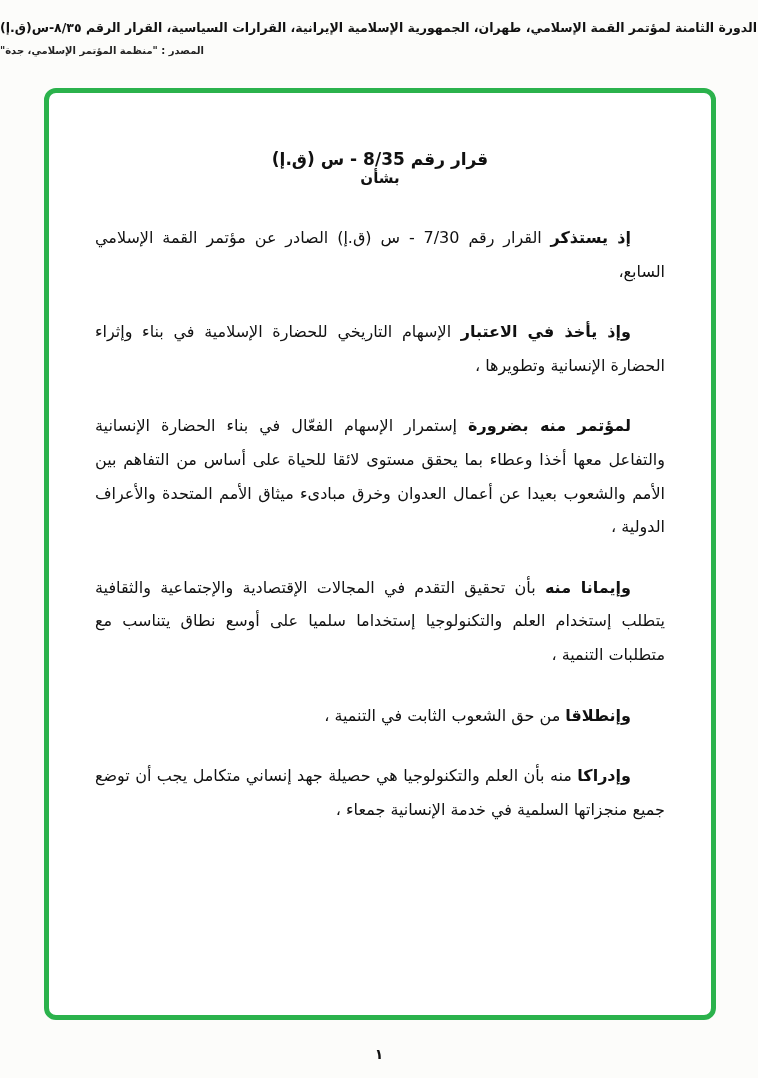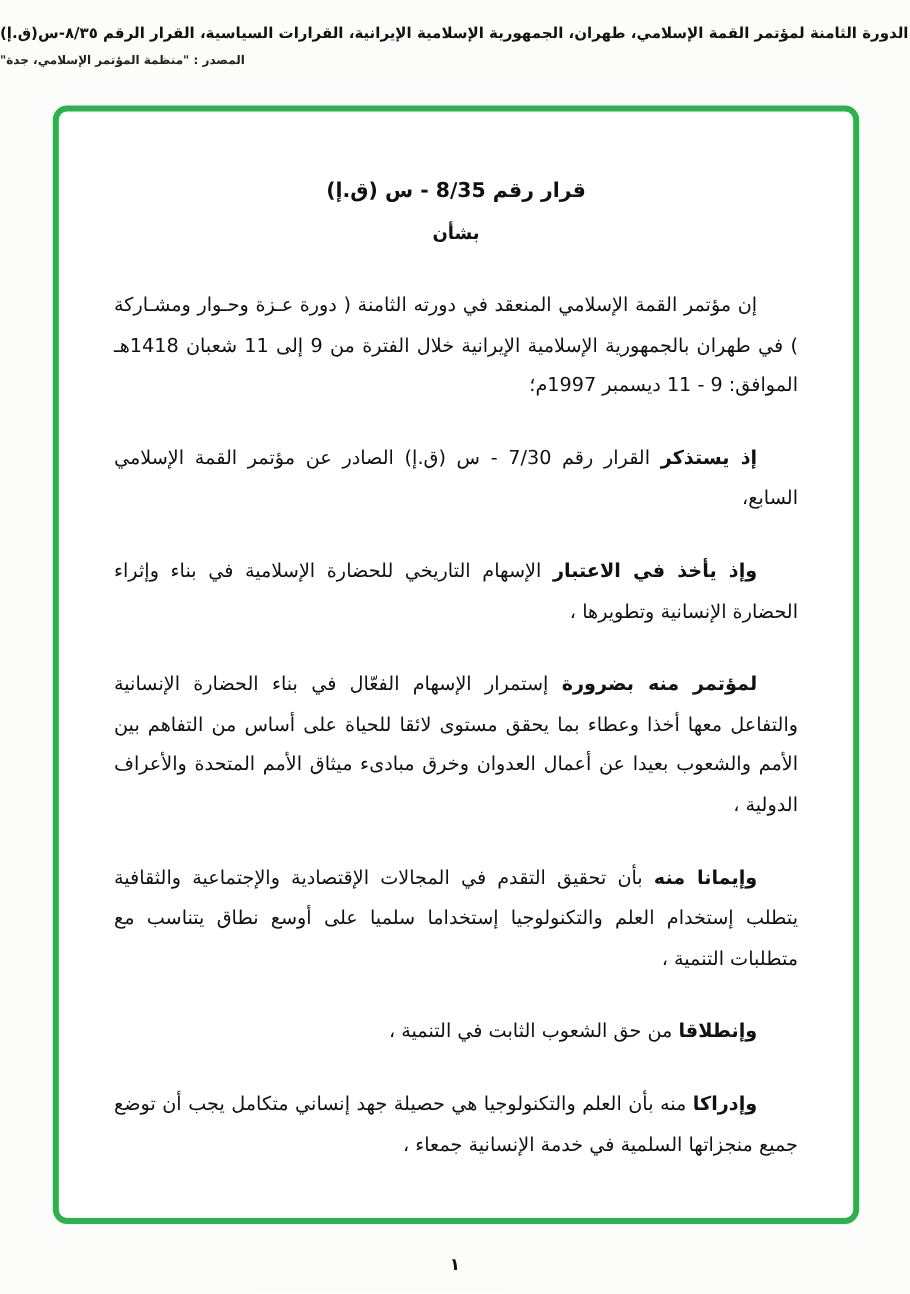--- a/index.html
+++ b/index.html
@@ -21,21 +21,21 @@
     position:absolute;
     left:44px; top:88px;
     width:672px; height:932px;
     background:#ffffff;
     border:5px solid var(--frame-green, #2bb24c);
     border-radius:12px;
     padding:56px 46px 0 46px;
   }
 
   .title-block { text-align:center; margin-bottom:34px; }
-  .t1 { font-size:17px;   font-weight:bold; margin-bottom:16px; }
+  .t1 { font-size:17px;   font-weight:bold; }
   .t2 { font-size:15px;   font-weight:bold; margin-bottom:14px; }
   .t3 { font-size:16.5px; font-weight:bold; text-decoration:underline; text-underline-offset:5px; }
 
   .para {
     font-size:16px;
     line-height:2.1;
     text-align:justify;
     text-indent:34px;
     margin-bottom:27px;
   }
@@ -59,23 +59,20 @@
     <div class="header-line2">المصدر : "منظمة المؤتمر الإسلامي، جدة"</div>
   </header>
 
   <div class="green-box">
 
     <div class="title-block">
       <div class="t1">قرار رقم 8/35 - س (ق.إ)</div>
       <div class="t2">بشأن</div>
     </div>
 
-    <p class="para">
-      <span>إن مؤتمر القمة الإسلامي المنعقد في دورته الثامنة ( دورة عـزة وحـوار ومشـاركة ) في طهران بالجمهورية الإسلامية الإيرانية خلال الفترة من 9 إلى 11 شعبان 1418هـ الموافق: 9 - 11 ديسمبر 1997م؛</span>
-    </p>
 
     <p class="para">
       <span class="lead">إذ يستذكر</span>
       <span>القرار رقم 7/30 - س (ق.إ) الصادر عن مؤتمر القمة الإسلامي السابع،</span>
     </p>
 
     <p class="para">
       <span class="lead">وإذ يأخذ في الاعتبار</span>
       <span>الإسهام التاريخي للحضارة الإسلامية في بناء وإثراء الحضارة الإنسانية وتطويرها ،</span>
     </p>

